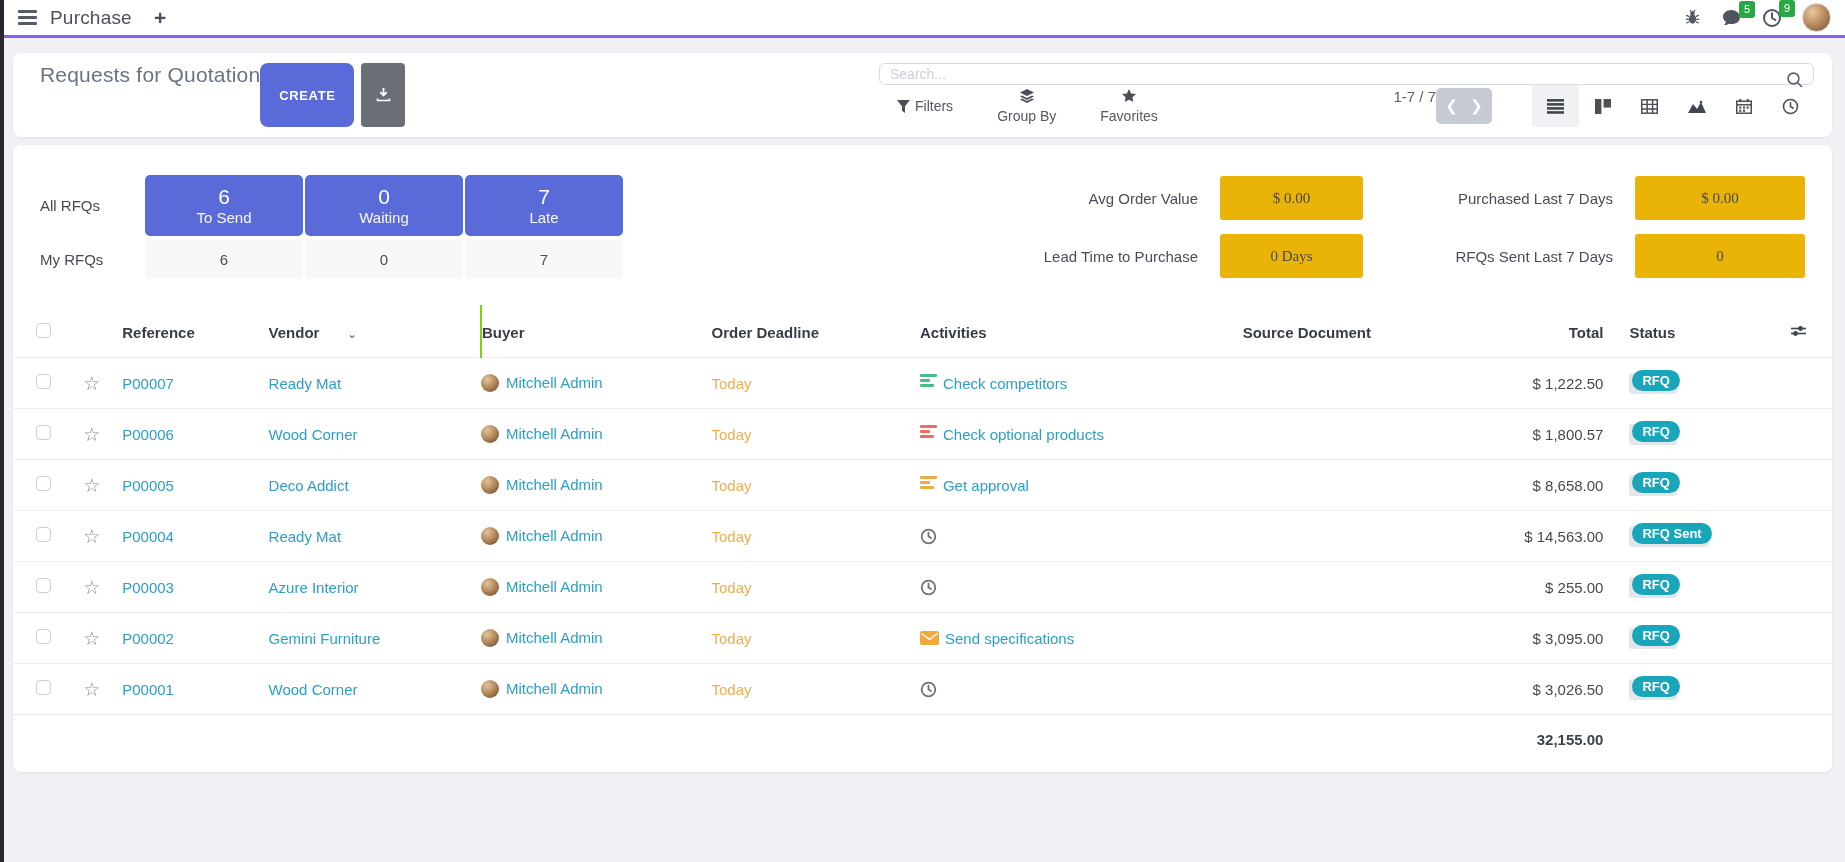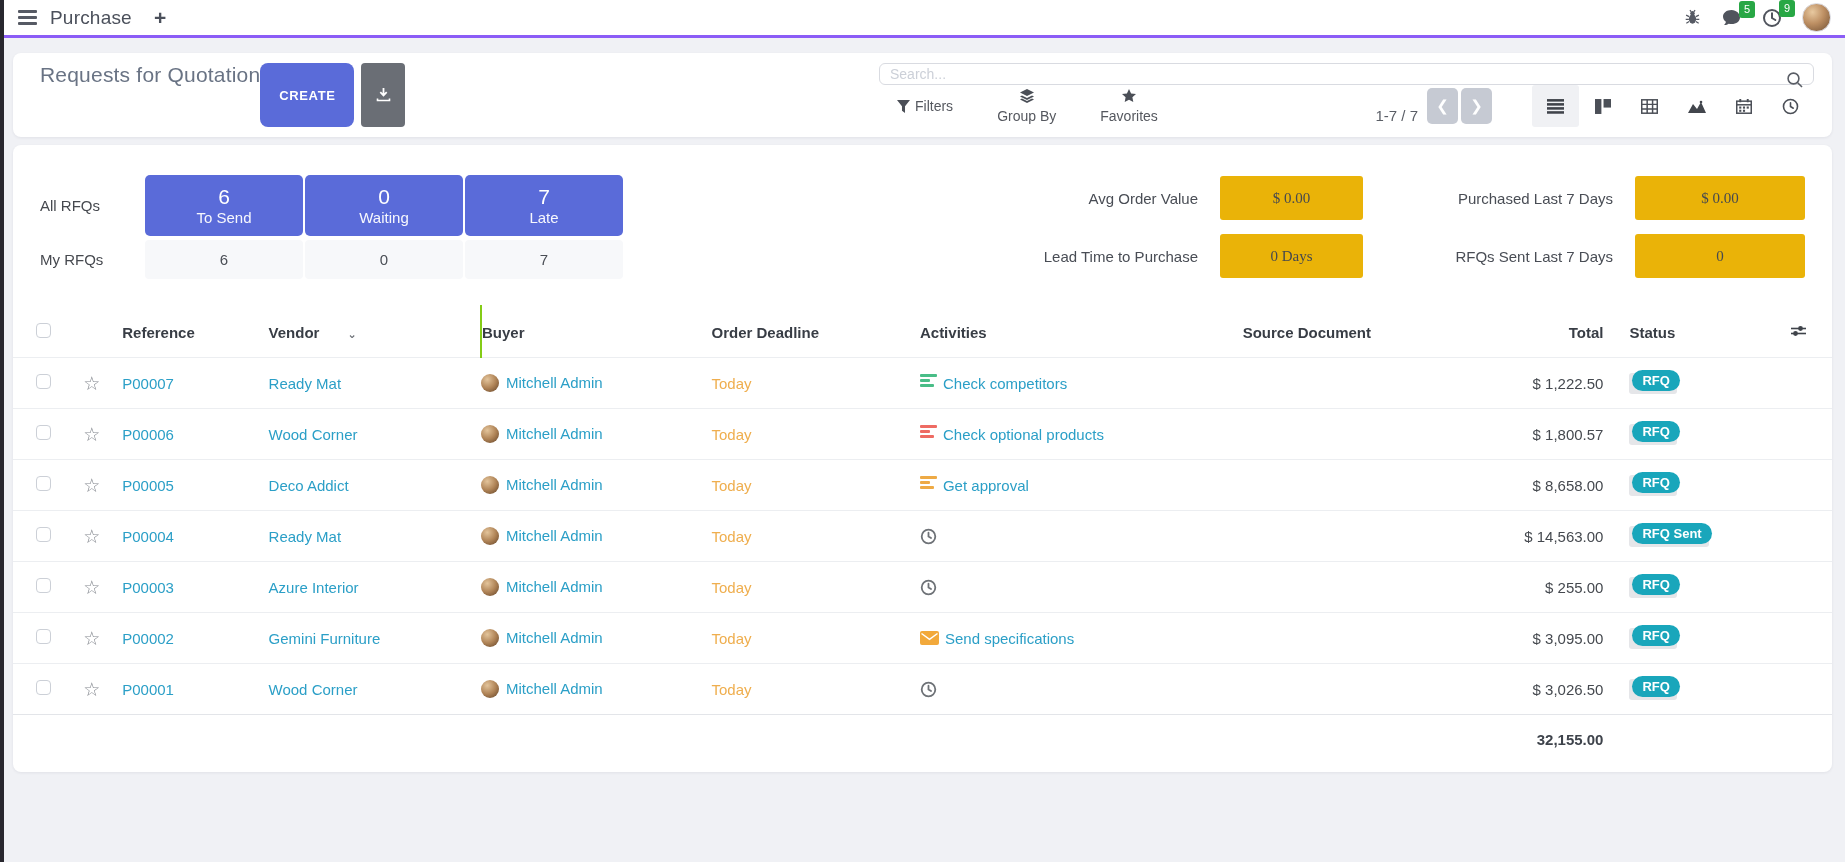--- a/index.html
+++ b/index.html
@@ -38,21 +38,21 @@
   .cp-right{margin-left:auto;width:935px;display:flex;flex-direction:column;justify-content:space-between;}
   .search-box{position:relative;height:35px;}
   .search-box input{width:100%;height:100%;border:1px solid #d9dbe1;border-radius:6px;
     padding:0 34px 0 10px;font-size:14px;color:#45494f;outline:none;}
   .search-box input::placeholder{color:#ccd0d8;}
   .search-glass{position:absolute;right:10px;top:8px;}
   .toolbar{display:flex;align-items:center;font-size:14px;color:#55585f;}
   .tool-item{display:inline-flex;align-items:center;gap:5px;cursor:pointer;}
   .tool-item + .tool-item{margin-left:44px;flex-direction:column;}
   .toolbar-left{margin-left:18px;display:flex;}
-  .pager{margin-left:auto;display:flex;align-items:flex-end;gap:9px;font-size:15px;color:#5a5e66;}
+  .pager{margin-left:auto;display:flex;align-items:flex-start;font-size:15px;color:#5a5e66;}
   .pager-btn{width:31px;height:36px;background:#c6cad3;border:none;border-radius:5px;color:#fff;
     font-size:15px;cursor:pointer;display:flex;align-items:center;justify-content:center;}
   .pager-btn + .pager-btn{margin-left:-6px;}
   .switchers{margin-left:40px;display:flex;}
   .switch-btn{width:47px;height:42px;display:flex;align-items:center;justify-content:center;cursor:pointer;border-radius:3px;}
   .switch-btn.active{background:#f0f1f4;}
 
   
   .main-card{margin-top:8px;height:627px;overflow:hidden;}
   .dashboard{display:flex;padding:30px 27px 0 27px;}

